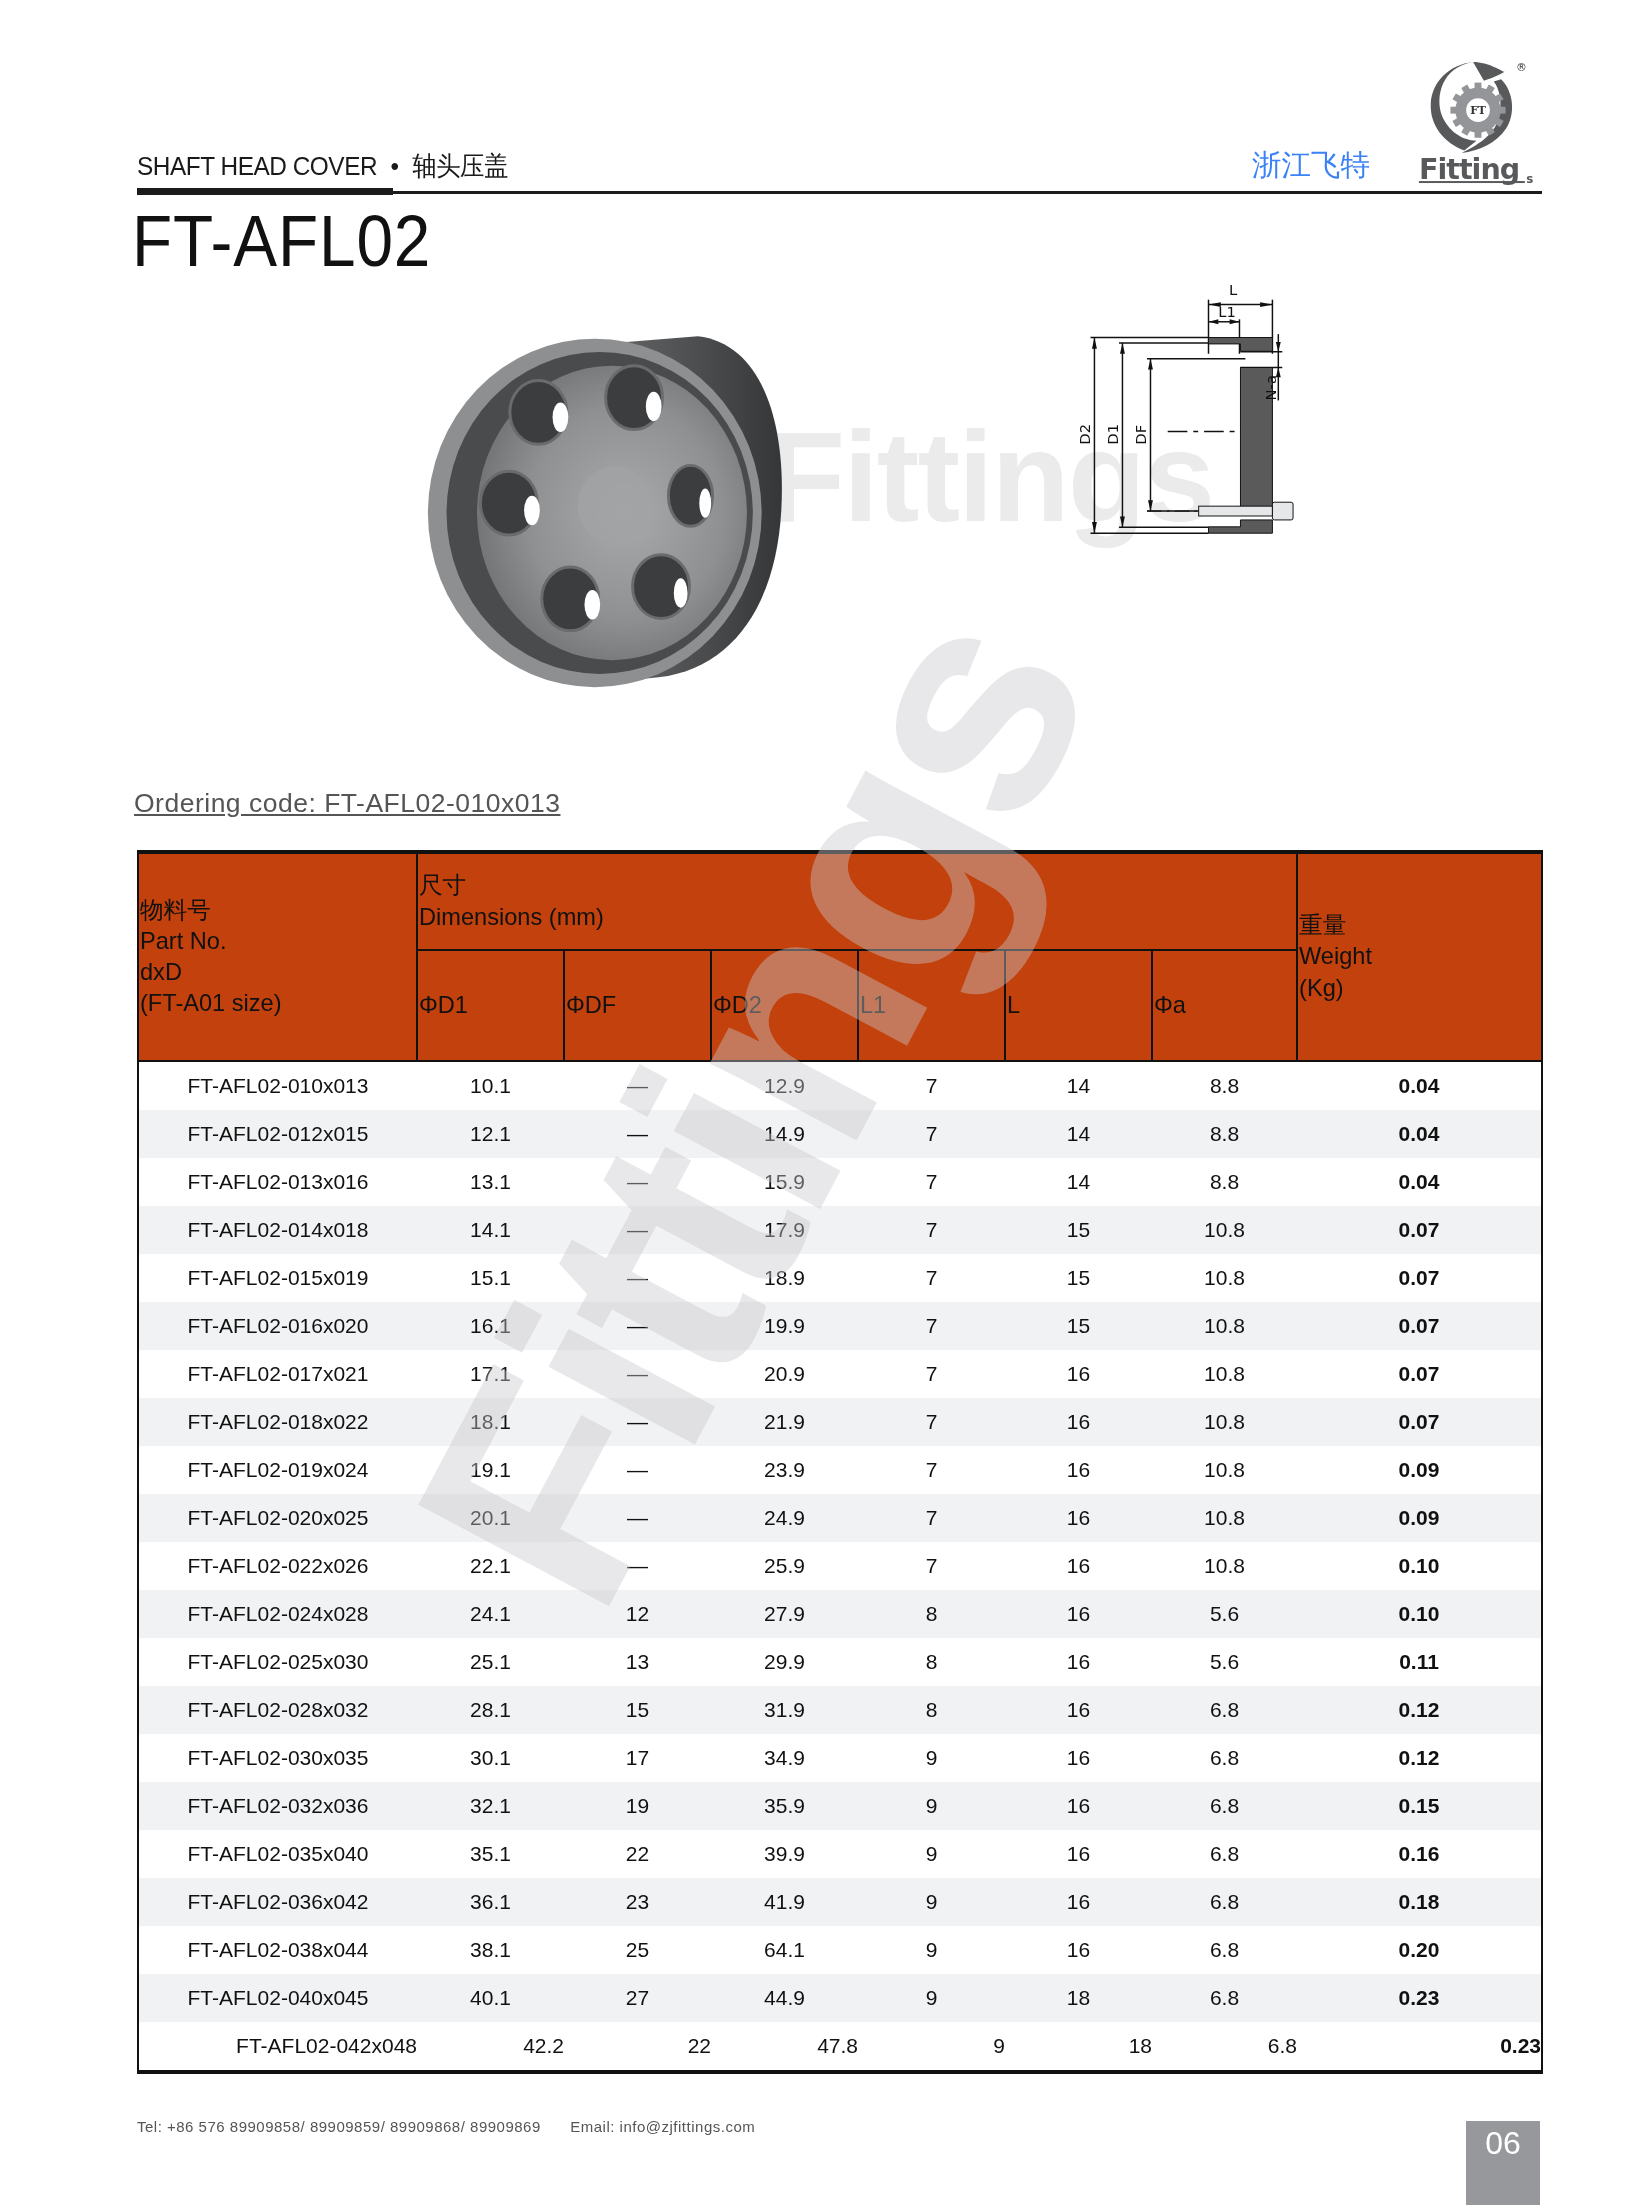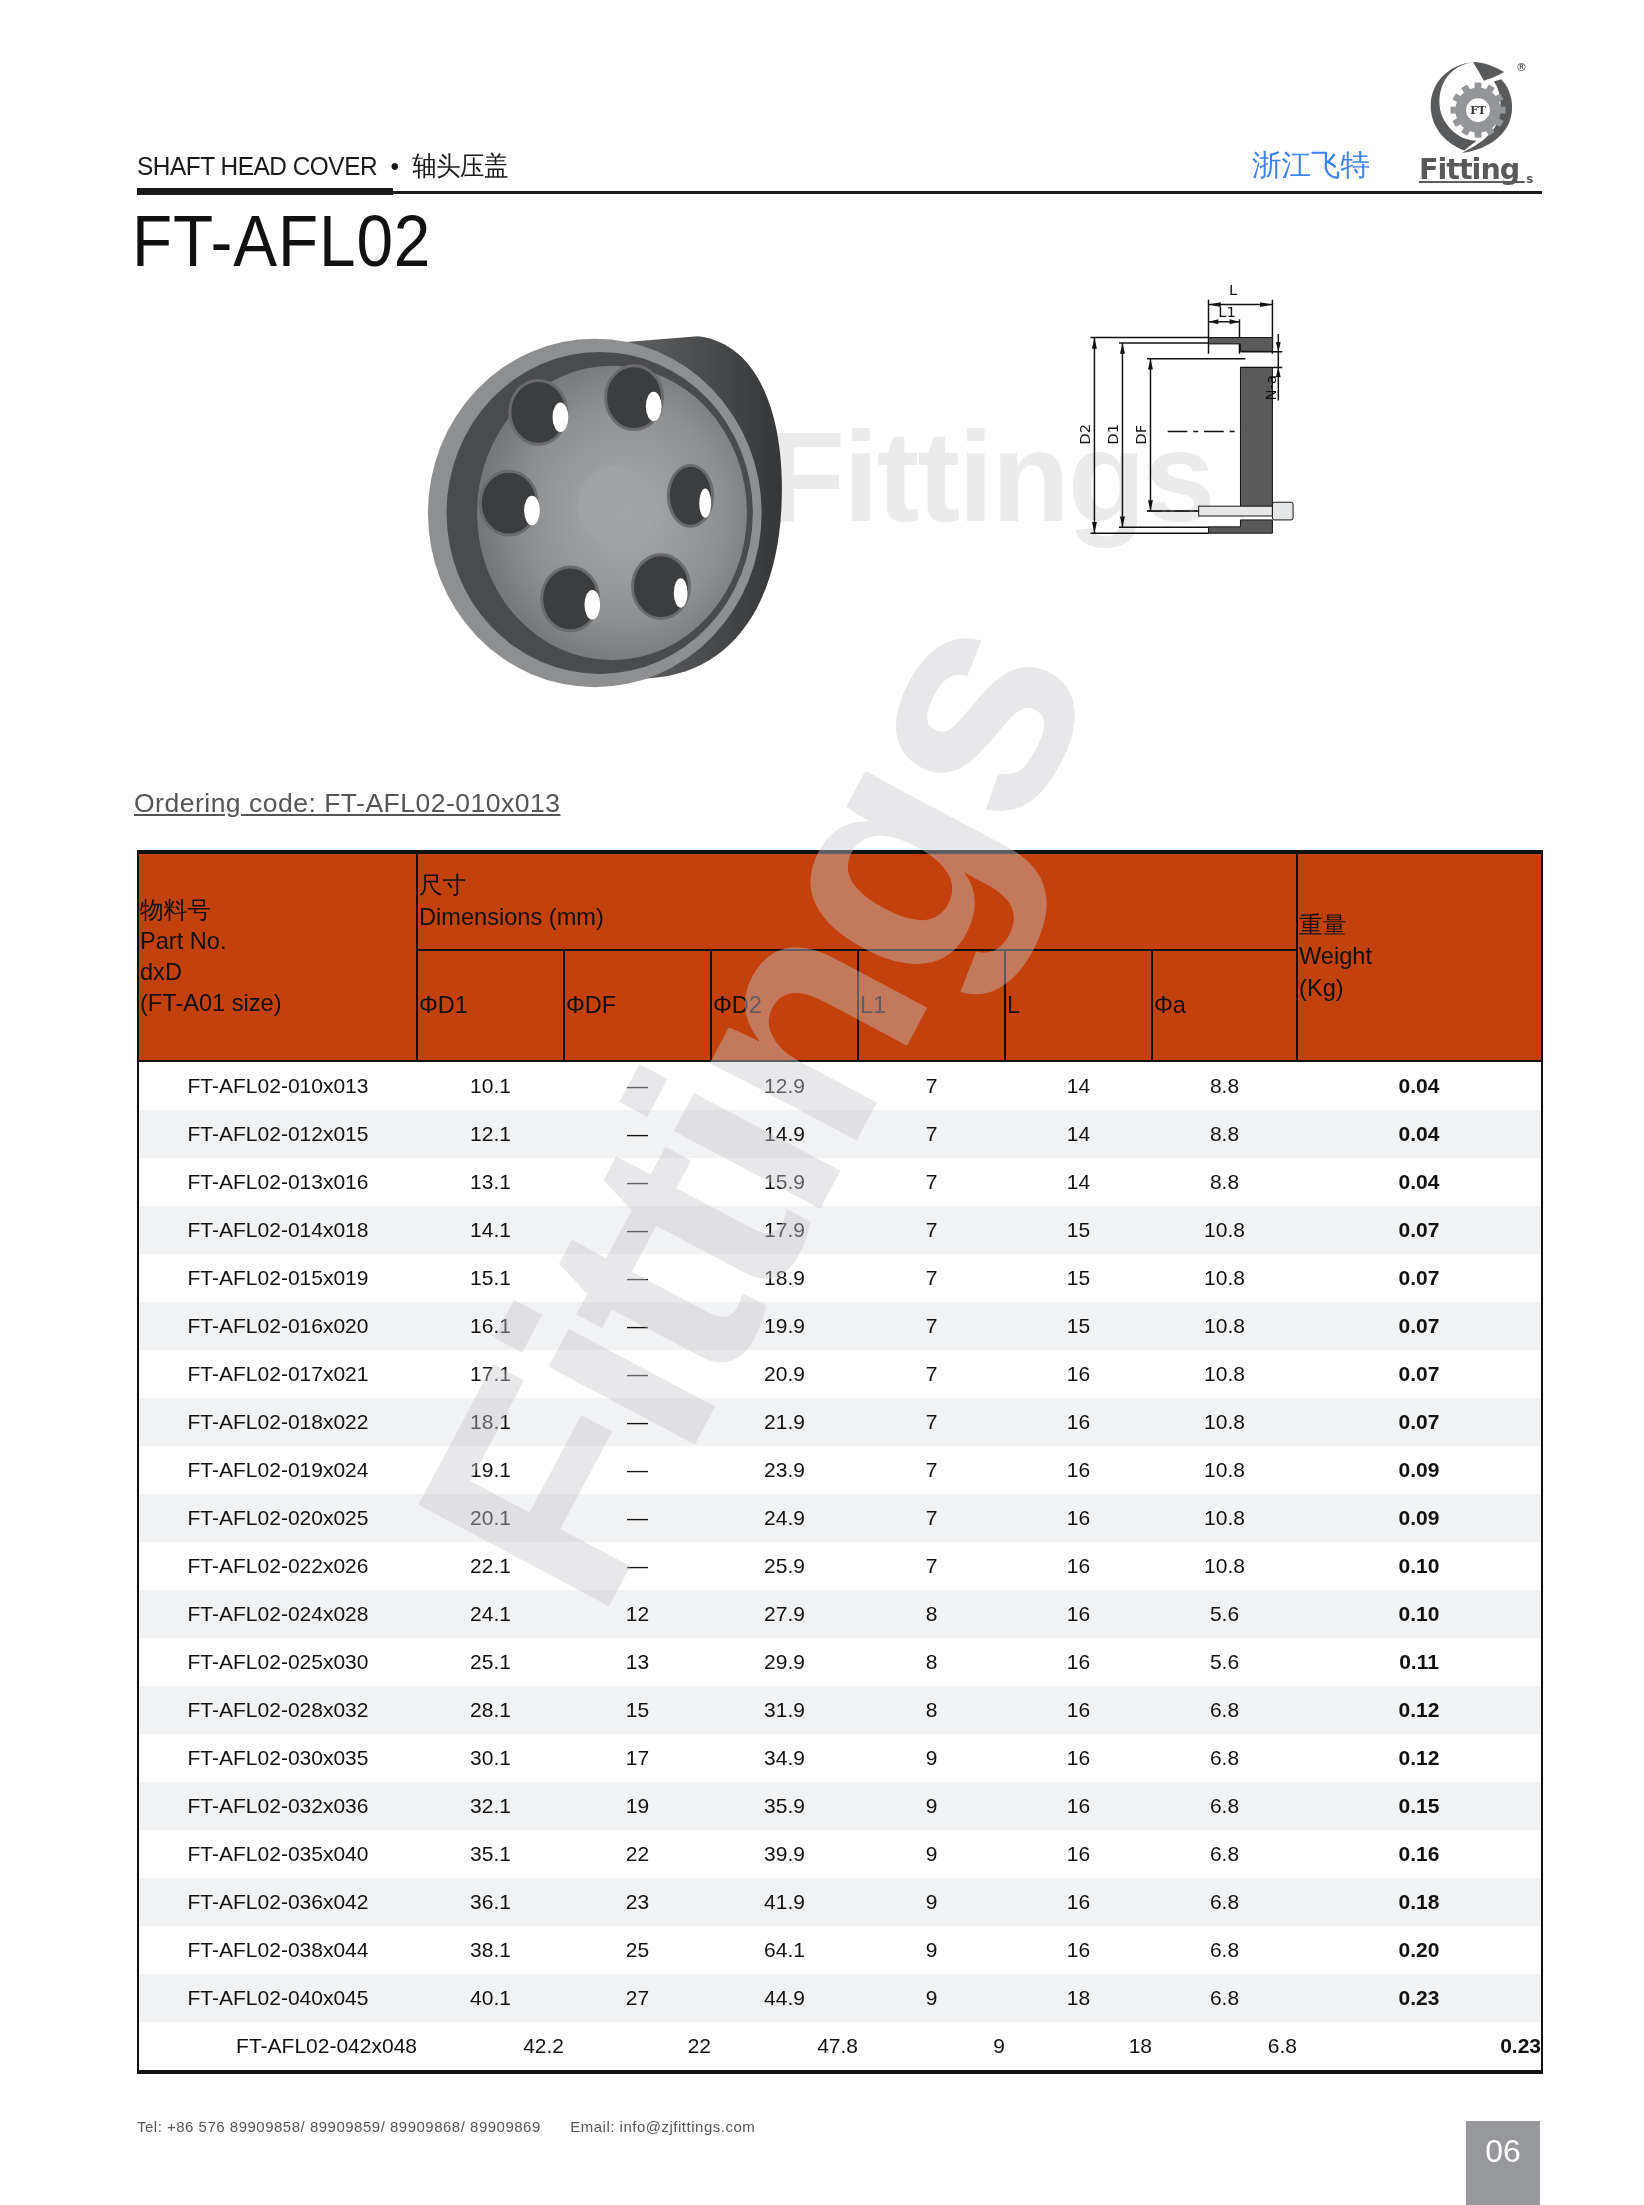--- a/index.html
+++ b/index.html
@@ -44,21 +44,21 @@
   table.spec th.group { height: 93px; }
 
   
   #wm-big { left: 344px; top: 1489px; font-size: 314px; font-weight: 900; color: rgba(200,201,204,0.42);
             transform: rotate(-62deg); transform-origin: left top; letter-spacing: -9.8px; z-index: 2; pointer-events: none; white-space: nowrap; }
 
   
   #footer { left: 137px; top: 2118px; font-size: 15px; color: #555; letter-spacing: 0.5px; white-space: nowrap; }
   #footer .gap { display: inline-block; width: 29.5px; }
   #page-badge { left: 1466px; top: 2121px; width: 74px; height: 85px; background: #97989b; color: #fff;
-                font-size: 32px; display: flex; justify-content: center; padding-top: 12px; box-sizing: border-box; }
+                font-size: 32px; display: flex; justify-content: center; padding-top: 4px; box-sizing: border-box; }
 </style>
 </head>
 <body>
 
 <div id="hdr-left" class="abs">
   <span>SHAFT HEAD COVER</span><span class="dot">•</span><span>轴头压盖</span>
 </div>
 <div id="hdr-cn-right" class="abs">浙江飞特</div>
 
 <svg id="logo" class="abs" viewBox="0 0 260 260">

